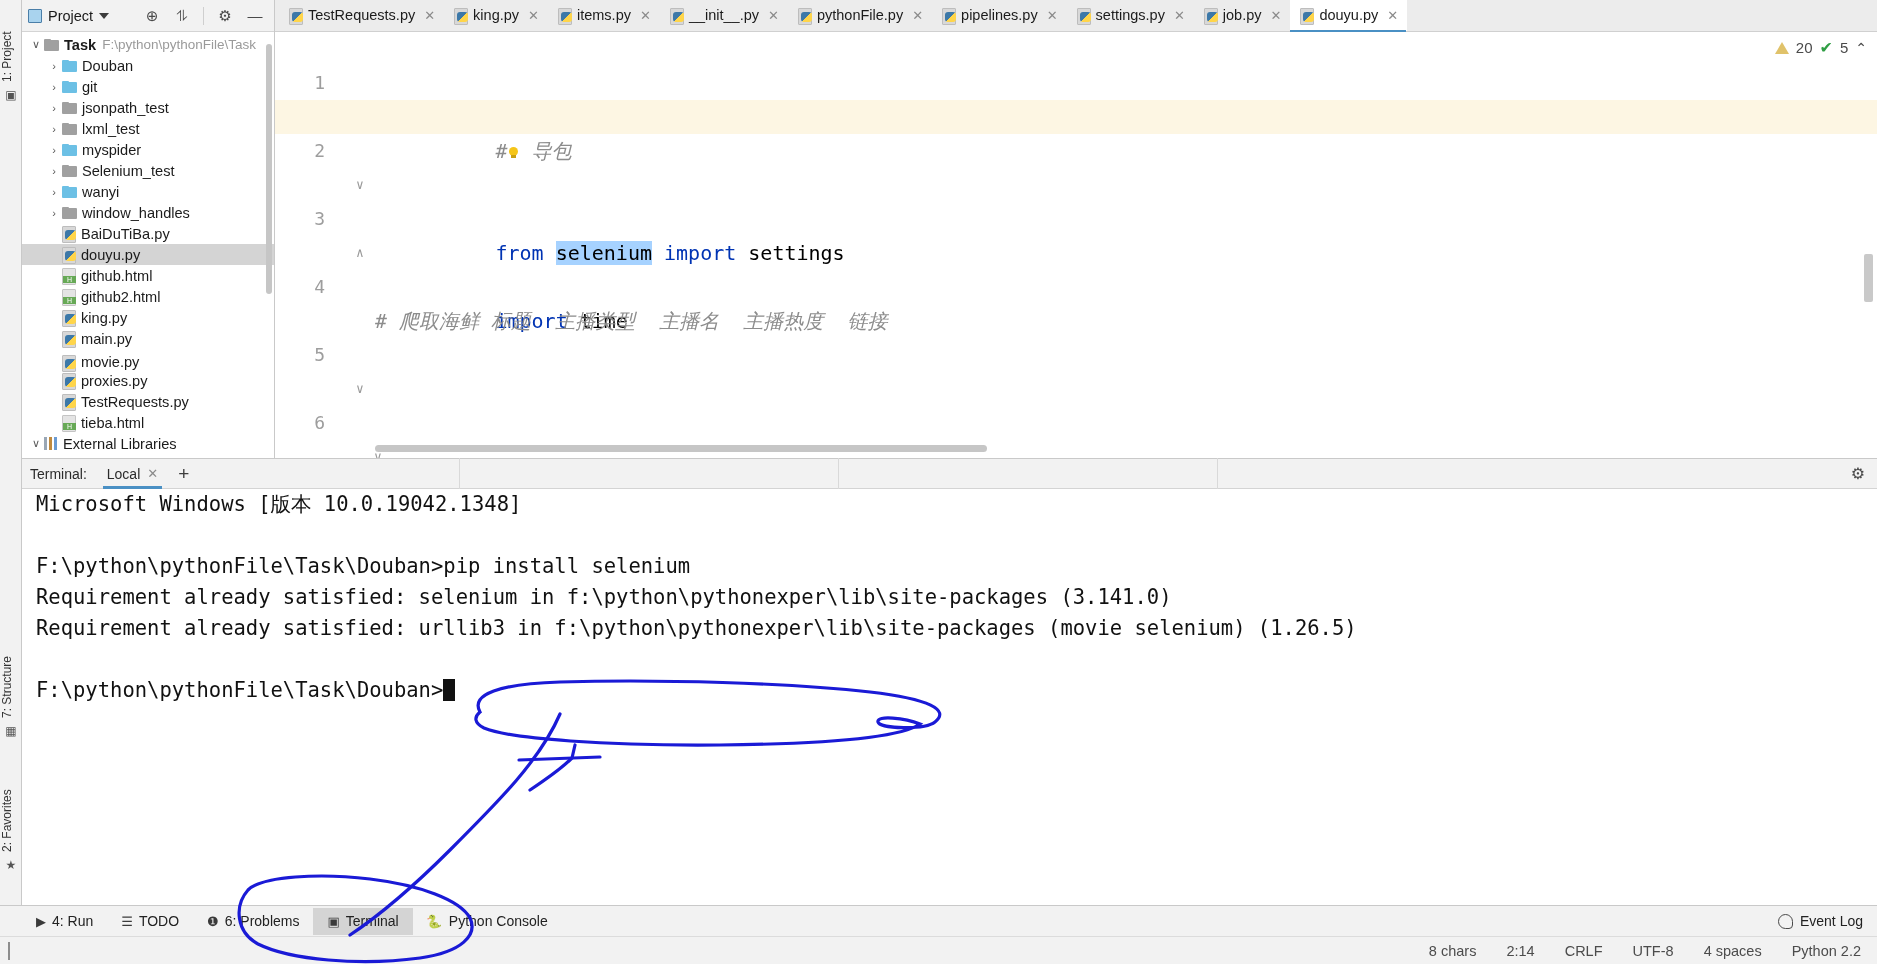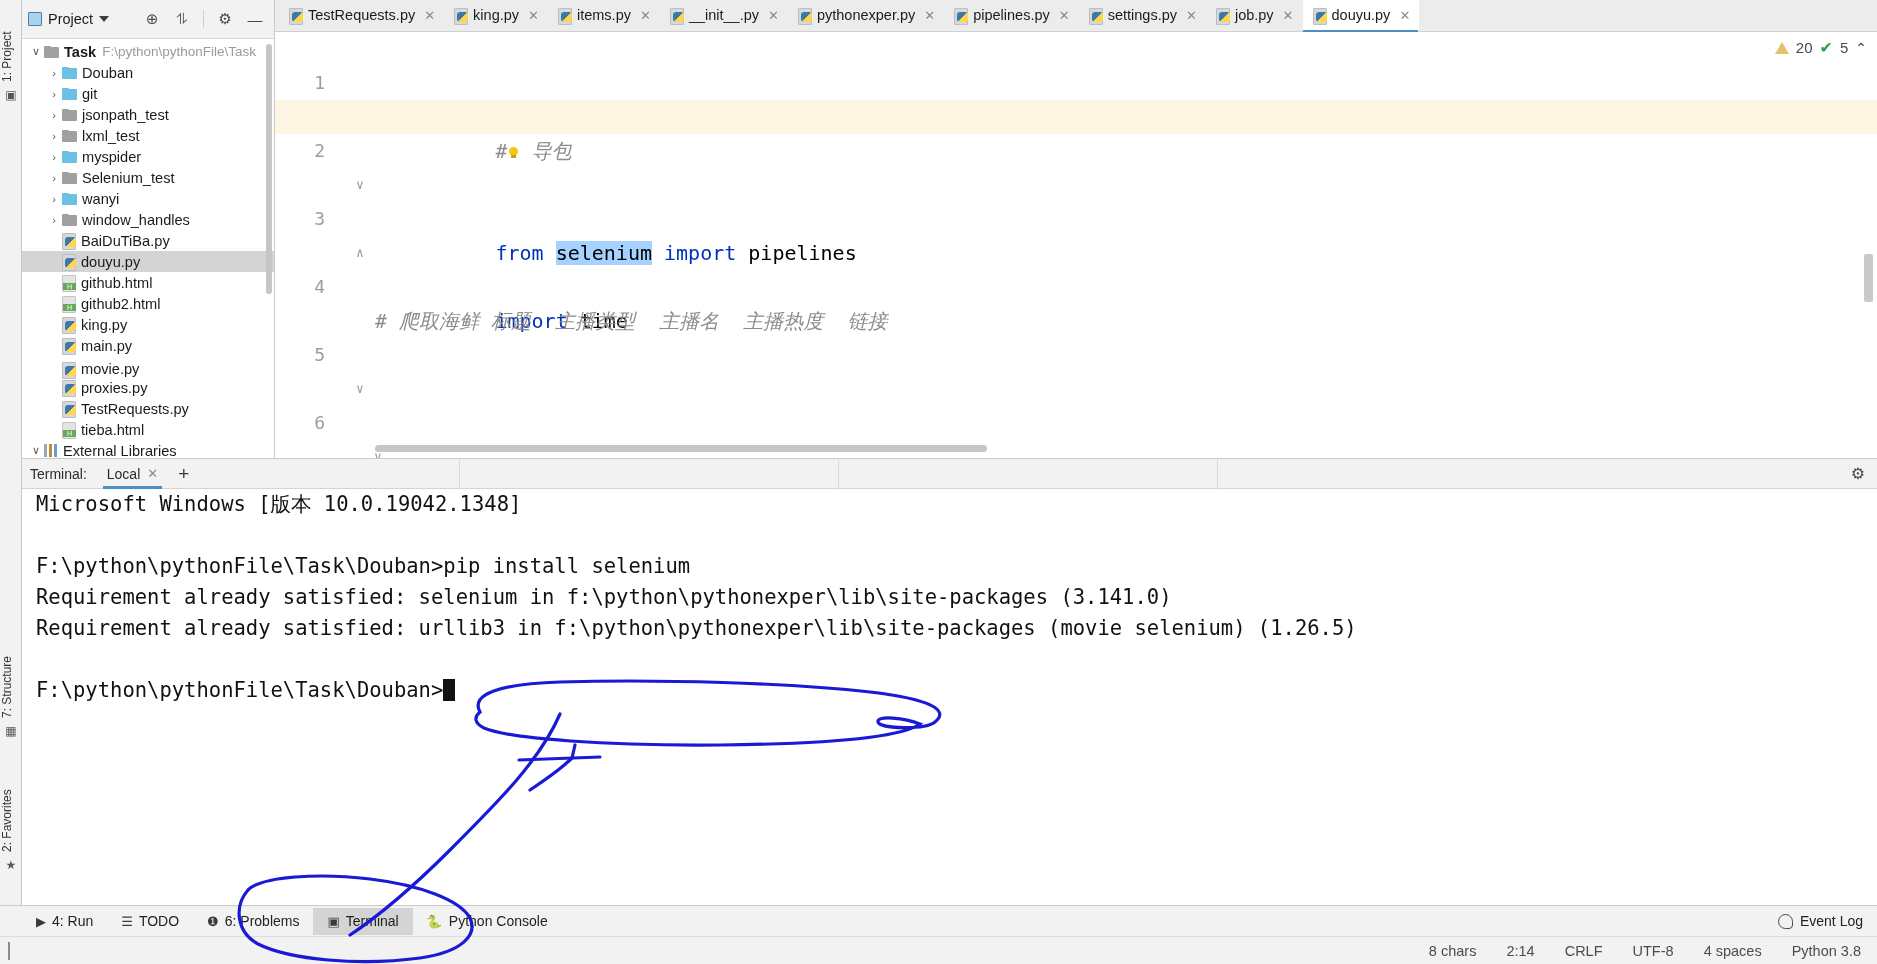--- a/index.html
+++ b/index.html
@@ -30,21 +30,21 @@
     position:absolute; left:4px; width:14px; height:14px;
     font-size: 12px; line-height: 14px; color:#555; text-align:center;
   }
 
   
   .project-panel {
     position: absolute; left: 22px; top: 0; width: 253px; height: 458px;
     background: #ffffff; border-right: 1px solid #c9c9c9;
   }
   .project-header {
-    height: 39px; background: #f2f2f2; border-bottom: 1px solid #d4d4d4;
+    height: 32px; background: #f2f2f2; border-bottom: 1px solid #d4d4d4;
     display: flex; align-items: center; padding: 0 6px; gap: 6px;
   }
   .proj-title { font-size: 14.5px; color: #1a1a1a; }
   .proj-icons { margin-left: auto; display: flex; align-items: center; gap: 12px; padding-right: 4px;}
   .icon-btn { width: 18px; height: 18px; display:flex; align-items:center; justify-content:center;
               color:#4a4a4a; font-size: 15px; cursor: default; }
   .blue-sq { width:14px; height:14px; background:#a9d3ee; border:1.5px solid #4a7ea8; border-radius:1px;}
   .caret-down { width:0;height:0;border-left:5px solid transparent;border-right:5px solid transparent;border-top:6px solid #3c3c3c; }
   .vsep { width:1px; height:18px; background:#cfcfcf; }
 
@@ -329,21 +329,21 @@
         <span>items.py</span>
         <span class="x">✕</span>
       </div>
       <div class="tab">
         <span class="tab-py"></span>
         <span>__init__.py</span>
         <span class="x">✕</span>
       </div>
       <div class="tab">
         <span class="tab-py"></span>
-        <span>pythonexper.py</span>
+        <span>pythonFile.py</span>
         <span class="x">✕</span>
       </div>
       <div class="tab">
         <span class="tab-py"></span>
         <span>pipelines.py</span>
         <span class="x">✕</span>
       </div>
       <div class="tab">
         <span class="tab-py"></span>
         <span>settings.py</span>
@@ -368,21 +368,21 @@
         <span class="lnum">1</span>
         <span class="ctext">
           <span class="cm">#</span><span class="bulb"></span> <span class="cm">导包</span>
         </span>
       </div>
 
       <div class="cline hl" style="top:34px">
         <span class="lnum">2</span>
         <span class="fold">∨</span>
         <span class="ctext">
-          <span class="kw">from</span> <span class="sel">selenium</span> <span class="kw">import</span> <span>pipelines</span>
+          <span class="kw">from</span> <span class="sel">selenium</span> <span class="kw">import</span> <span>settings</span>
         </span>
       </div>
 
       <div class="cline" style="top:68px">
         <span class="lnum">3</span>
         <span class="fold">∧</span>
         <span class="ctext">
           <span class="kw">import</span> <span>time</span>
         </span>
       </div>
@@ -477,21 +477,21 @@
     </div>
 
   <div class="statusbar">
     <span class="sb-left"><span class="sb-box"></span></span>
     <span class="sb-right">
       <span>8 chars</span>
       <span>2:14</span>
       <span>CRLF</span>
       <span>UTF-8</span>
       <span>4 spaces</span>
-      <span>Python 3.8</span>
+      <span>Python 2.2</span>
     </span>
   </div>
 
   <svg class="annot" viewBox="0 0 1877 964">
     <g fill="none" stroke="#1a1ad6" stroke-width="3.2" stroke-linecap="round">
       <path d="M480 712 C 470 694, 500 684, 560 682 C 660 679, 790 683, 870 692
            C 930 699, 950 710, 935 722 C 925 730, 880 729, 878 722
            C 876 715, 905 718, 920 724 C 900 738, 820 744, 720 745
            C 610 746, 510 739, 484 728 C 474 723, 474 717, 480 712 Z"></path>
       <path d="M560 714 C 540 760, 500 800, 450 850 C 410 890, 380 915, 350 935"></path>

